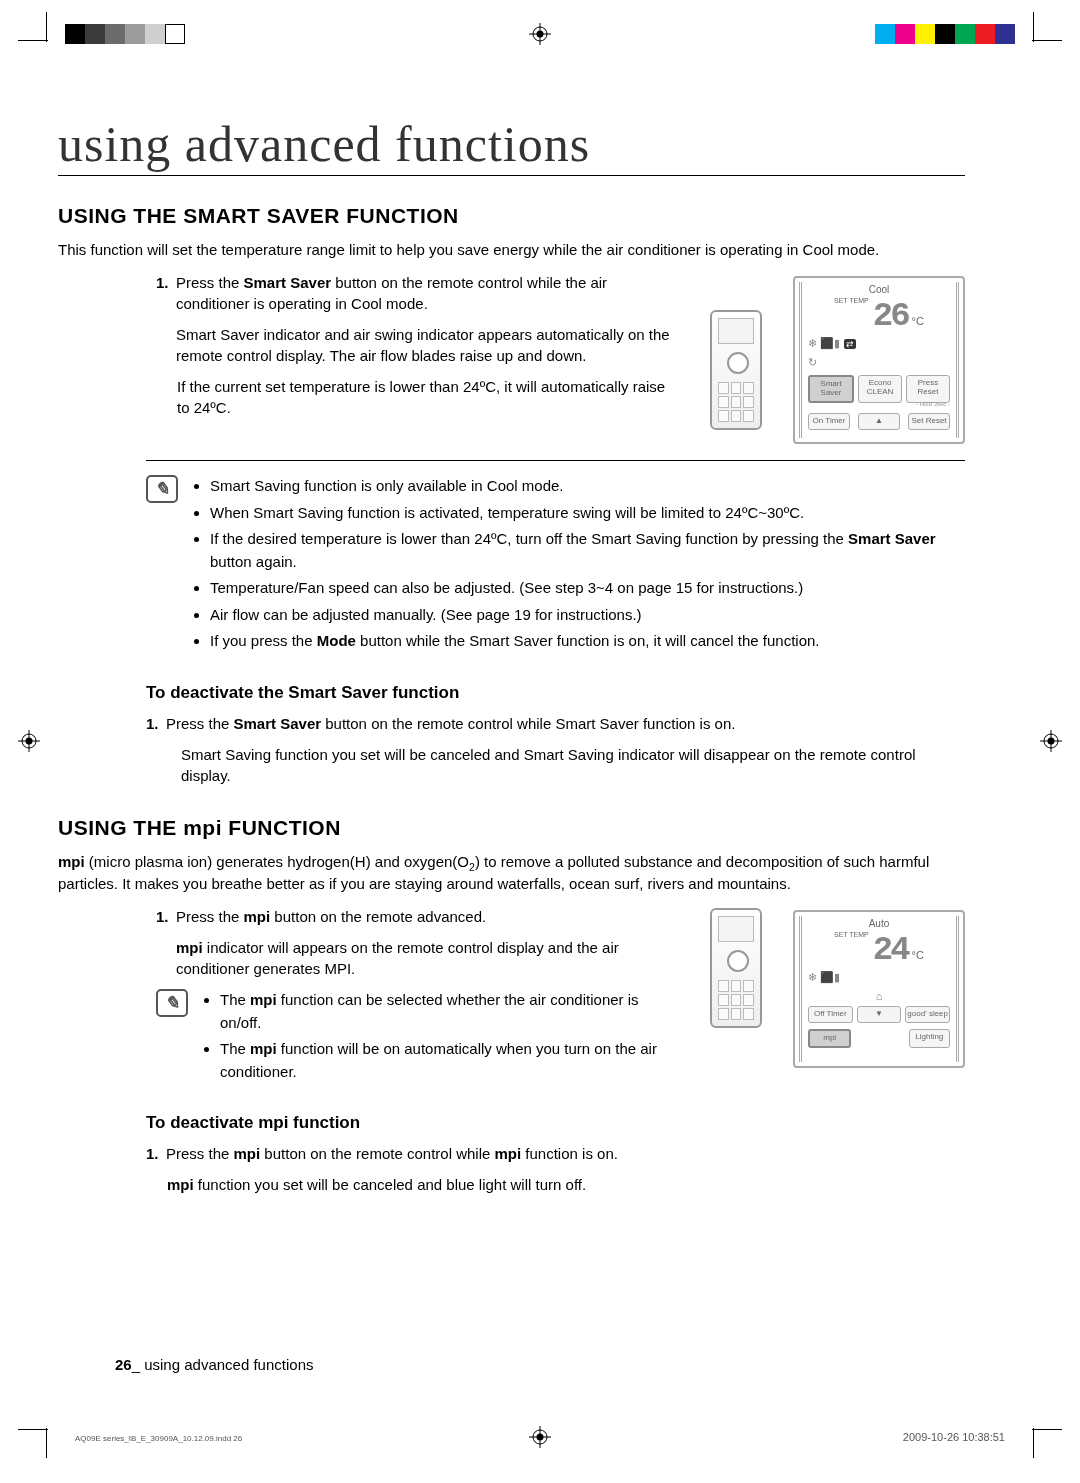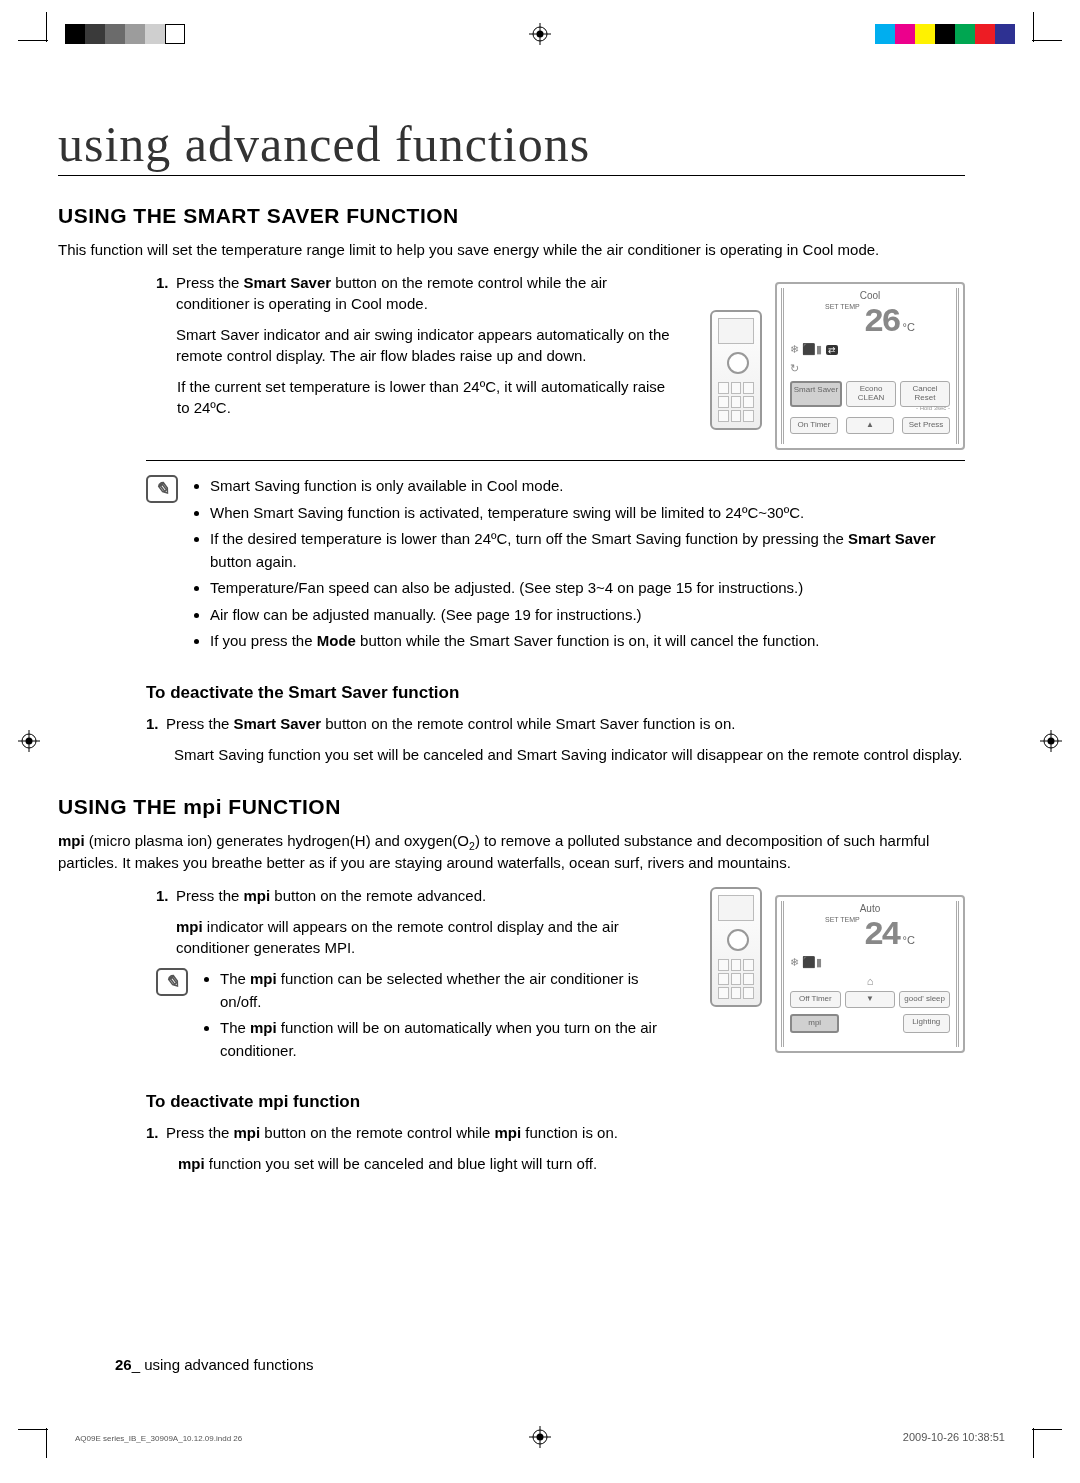--- a/index.html
+++ b/index.html
@@ -89,22 +89,22 @@
   .remote-small .dot {
     position:absolute; top:40px; left:15px; width:22px; height:22px;
     border:2px solid #999; border-radius:50%; background:#fff;
   }
   .remote-small .grid {
     position:absolute; bottom:6px; left:6px; right:6px; height:40px;
     display:grid; grid-template-columns:repeat(3,1fr); grid-template-rows:repeat(3,1fr); gap:2px;
   }
   .remote-small .grid div { border:1px solid #bbb; background:#fafafa; }
   .lcd {
-    position:absolute; right:0; top:10px;
-    width:190px; height:168px;
+    position:absolute; right:0; top:4px;
+    width:172px; height:168px;
     border:2px solid #aaa; border-radius:4px; background:#fff;
     padding:4px; font-size:9px; color:#666;
   }
   .lcd .bar { border-left:3px double #aaa; border-right:3px double #aaa; height:100%; padding:2px 6px; }
   .lcd .mode { text-align:center; font-size:10px; margin-bottom:2px; }
   .lcd .temp { display:flex; align-items:baseline; justify-content:center; gap:4px; }
   .lcd .settemp { font-size:7px; align-self:flex-start; }
   .lcd .big { font-family:"Courier New",monospace; font-size:34px; color:#888; font-weight:bold; letter-spacing:-3px; }
   .lcd .c { font-size:11px; }
   .lcd .icons { font-size:11px; color:#888; margin:2px 0 6px; display:flex; gap:4px; align-items:center; }
@@ -268,27 +268,27 @@
           <div class="temp">
             <span class="settemp">SET TEMP</span>
             <span class="big">26</span>
             <span class="c">°C</span>
           </div>
           <div class="icons">❄ ⬛▮ <span class="black">⇄</span></div>
           <div style="font-size:11px;color:#888;margin-bottom:6px">↻</div>
           <div class="btnrow">
             <div class="btn hl">Smart Saver</div>
             <div class="btn">Econo CLEAN</div>
-            <div class="btn">Cancel Reset</div>
+            <div class="btn">Press Reset</div>
           </div>
           <div class="hold">- Hold 3sec -</div>
           <div class="btnrow2">
             <div class="btn">On Timer</div>
             <div class="btn tri">▲</div>
-            <div class="btn">Set Press</div>
+            <div class="btn">Set Reset</div>
           </div>
         </div>
       </div>
     </div>
   </div>
 
   <hr class="thin">
 
   <div class="note-block">
     <div class="note-icon">✎</div>
@@ -301,21 +301,21 @@
       <li>If you press the <b>Mode</b> button while the Smart Saver function is on, it will cancel the function.</li>
     </ul>
   </div>
 
   <div class="h3">To deactivate the Smart Saver function</div>
   <div class="indent-block">
     <ol class="steps">
       <li>
         <span class="num">1.</span>
         <span>Press the </span><b>Smart Saver</b><span> button on the remote control while Smart Saver function is on.</span>
-        <div class="sub" style="margin-left:8px;margin-top:10px">Smart Saving function you set will be canceled and Smart Saving indicator will disappear on the remote control display.</div>
+        <div class="sub" style="margin-left:15px;margin-top:10px">Smart Saving function you set will be canceled and Smart Saving indicator will disappear on the remote control display.</div>
       </li>
     </ol>
   </div>
 
   <div class="h2" style="margin-top:30px">
     <span>USING THE </span><span class="mpi">mpi</span><span> FUNCTION</span>
   </div>
   <div class="intro">
     <b class="mpi">mpi</b><span> (micro plasma ion) generates hydrogen(H) and oxygen(O</span><sub>2</sub><span>) to remove a polluted substance and decomposition of such harmful particles. It makes you breathe better as if you are staying around waterfalls, ocean surf, rivers and mountains.</span>
   </div>
@@ -378,21 +378,21 @@
   </div>
 
   <div class="h3">
     <span>To deactivate </span><span class="mpi">mpi</span><span> function</span>
   </div>
   <div class="indent-block">
     <ol class="steps">
       <li>
         <span class="num">1.</span>
         <span>Press the </span><b class="mpi">mpi</b><span> button on the remote control while </span><b class="mpi">mpi</b><span> function is on.</span>
-        <div class="sub" style="margin-left:12px;margin-top:10px"><b class="mpi">mpi</b><span> function you set will be canceled and blue light will turn off.</span></div>
+        <div class="sub" style="margin-left:1px;margin-top:10px"><b class="mpi">mpi</b><span> function you set will be canceled and blue light will turn off.</span></div>
       </li>
     </ol>
   </div>
 
 </div>
 
 <div class="footer">
   <b>26</b><span>_ using advanced functions</span>
 </div>
 <div class="meta-l">AQ09E series_IB_E_30909A_10.12.09.indd   26</div>

